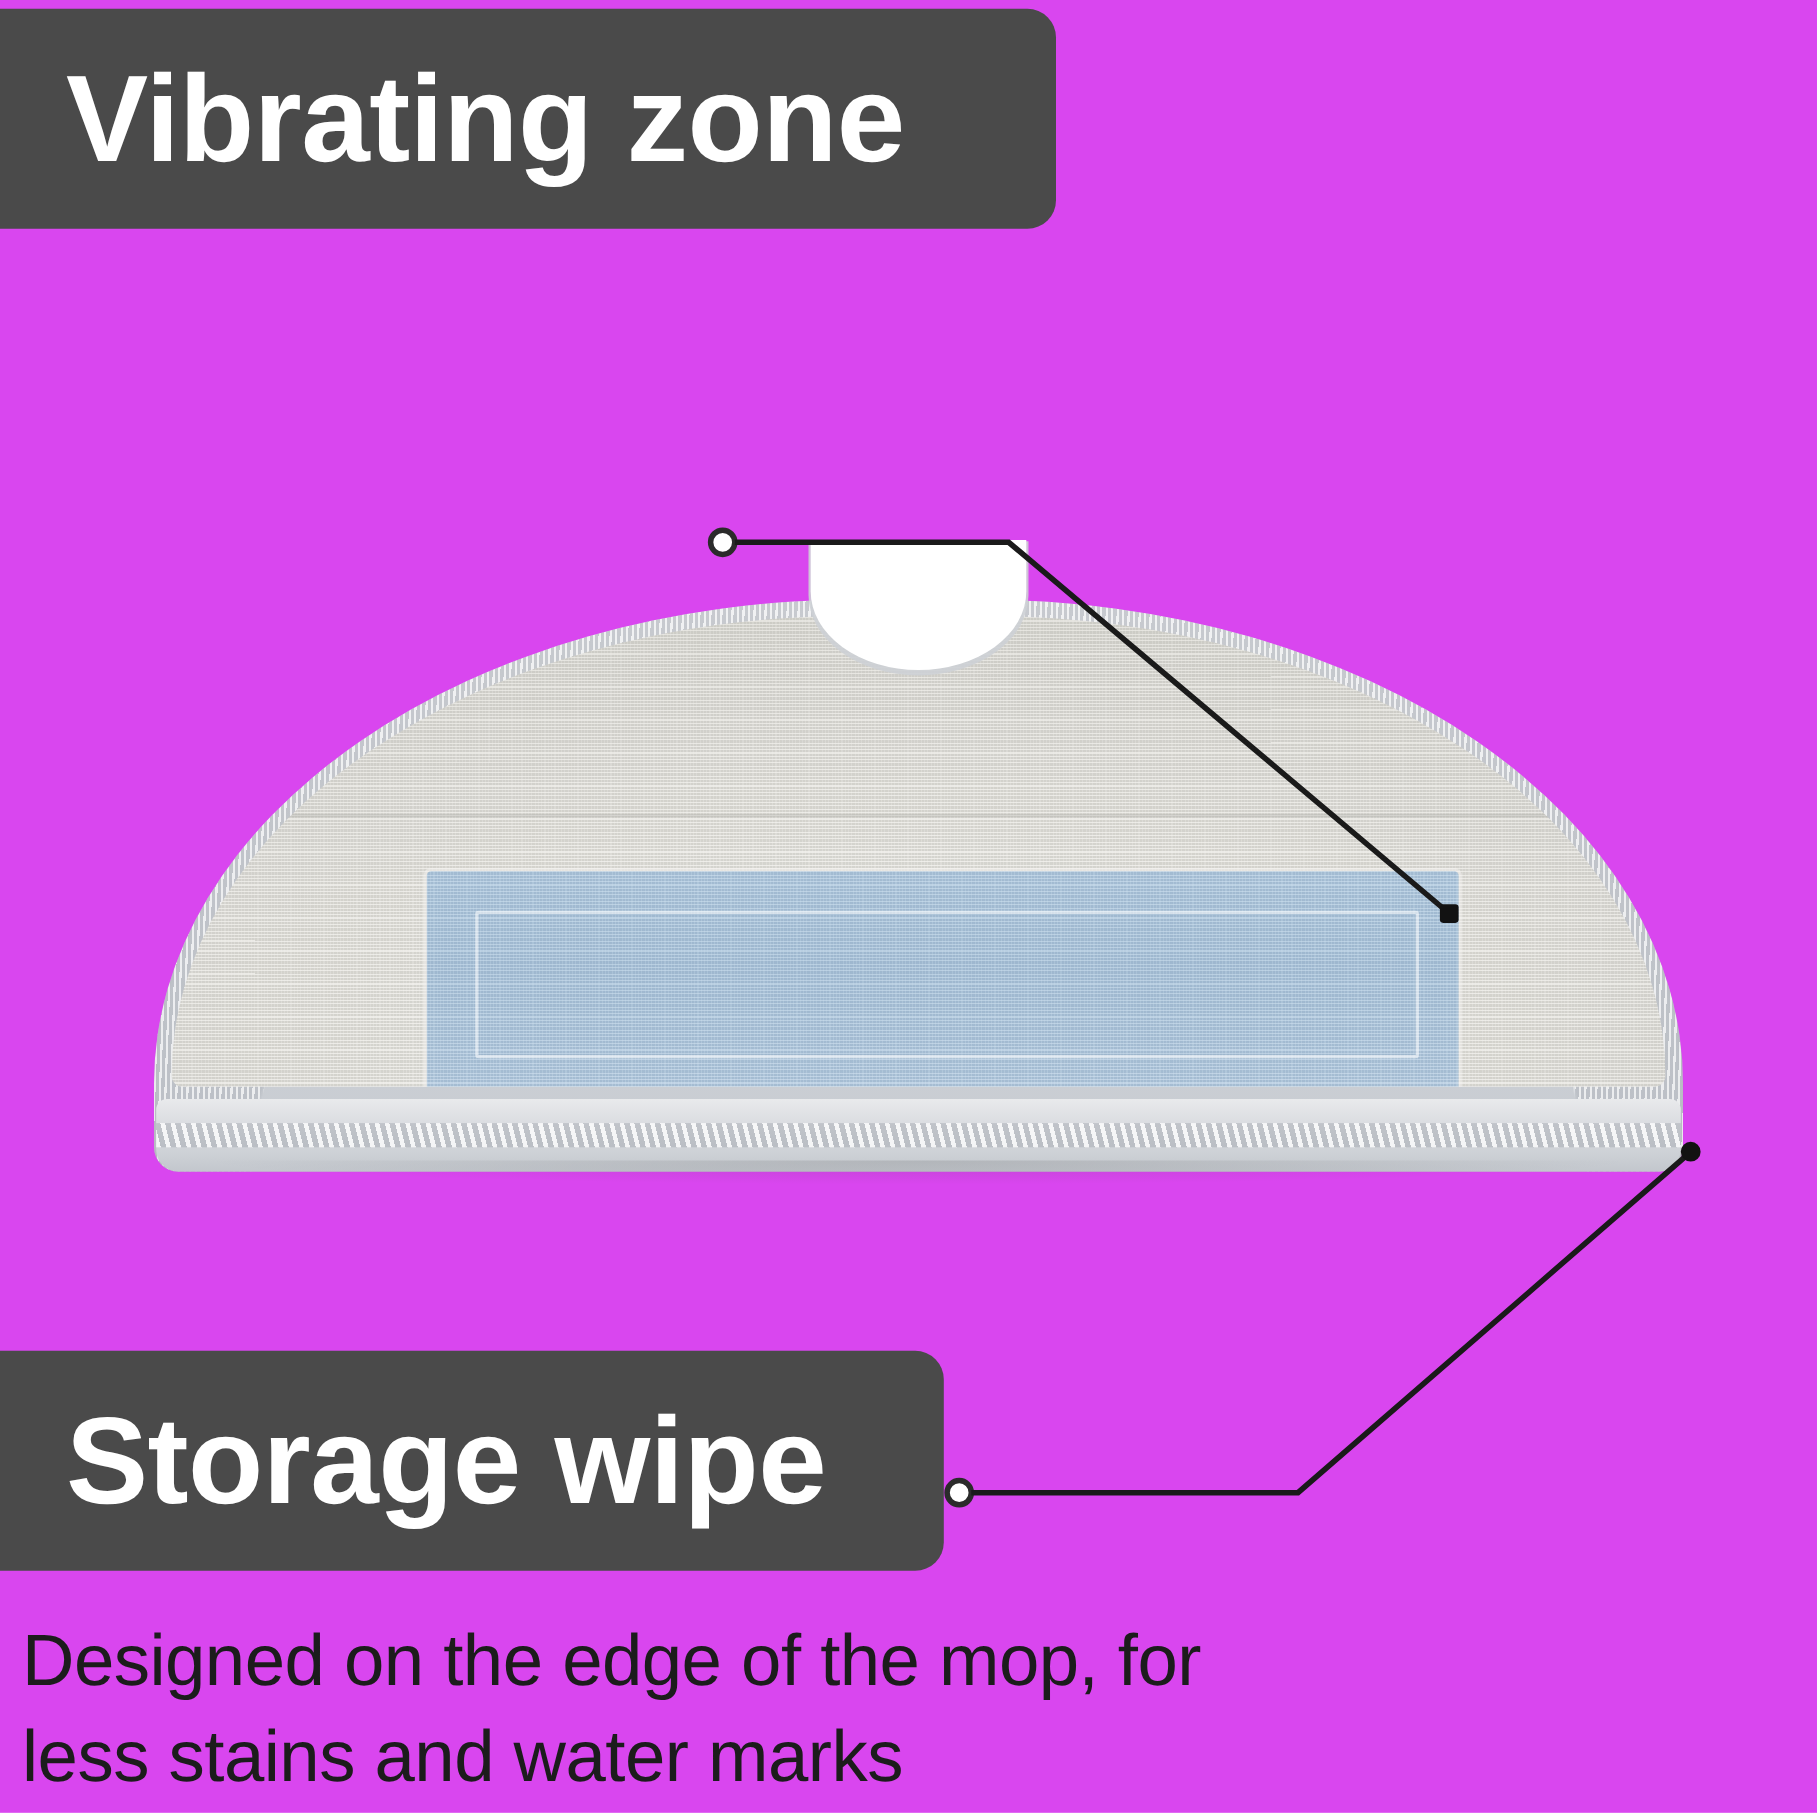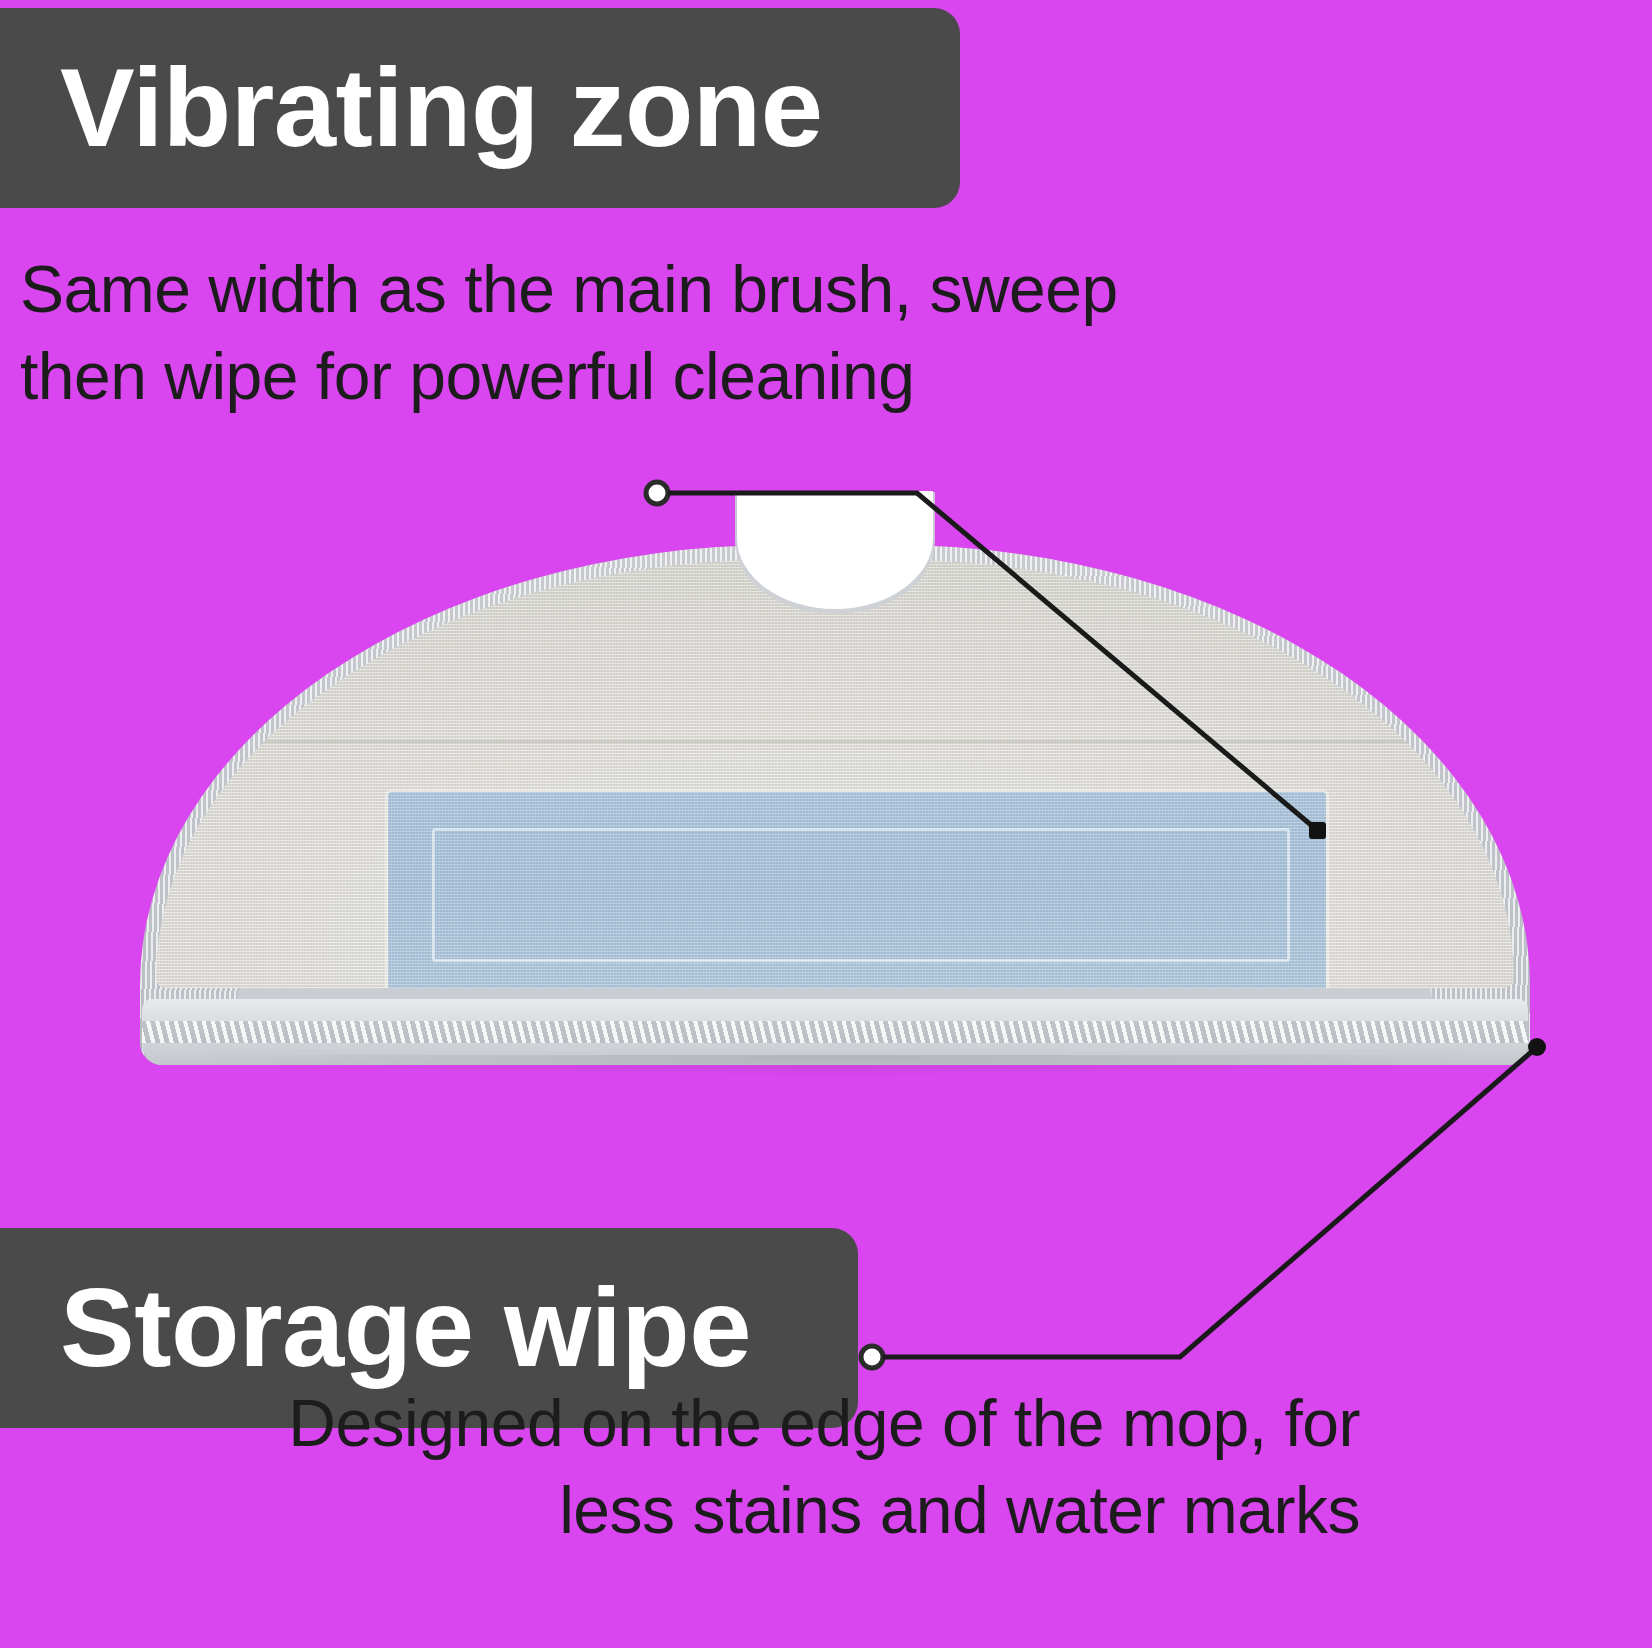--- a/index.html
+++ b/index.html
@@ -58,21 +58,21 @@
   
   .caption {
     position: absolute;
     color: #1c1c1c;
     font-size: 66px;
     line-height: 1.32;
     white-space: pre-line;
     letter-spacing: -0.5px;
   }
   #caption-top    { left: 20px; top: 246px;  width: 1300px; }
-  #caption-bottom { left: 20px; top: 1380px; width: 1340px; text-align: right; }
+  #caption-bottom { left: 20px; top: 1466px; width: 1340px; }
 
   
   #leaders {
     position: absolute;
     left: 0; top: 0;
     width: 1652px;
     height: 1652px;
     pointer-events: none;
   }
 
@@ -237,22 +237,20 @@
 </style>
 </head>
 <body>
 
 <div id="page">
 
   <div class="badge" id="badge-vibrating">
     <span class="badge-label">Vibrating zone</span>
   </div>
 
-  <div class="caption" id="caption-top">Same width as the main brush, sweep
-then wipe for powerful cleaning</div>
 
   <div id="mop-pad">
 
     <div class="pad-rim"></div>
     <div class="pad-rim-stitch"></div>
 
     <div class="pad-face">
       <div class="weave"></div>
       <div class="seam-upper"></div>
 

